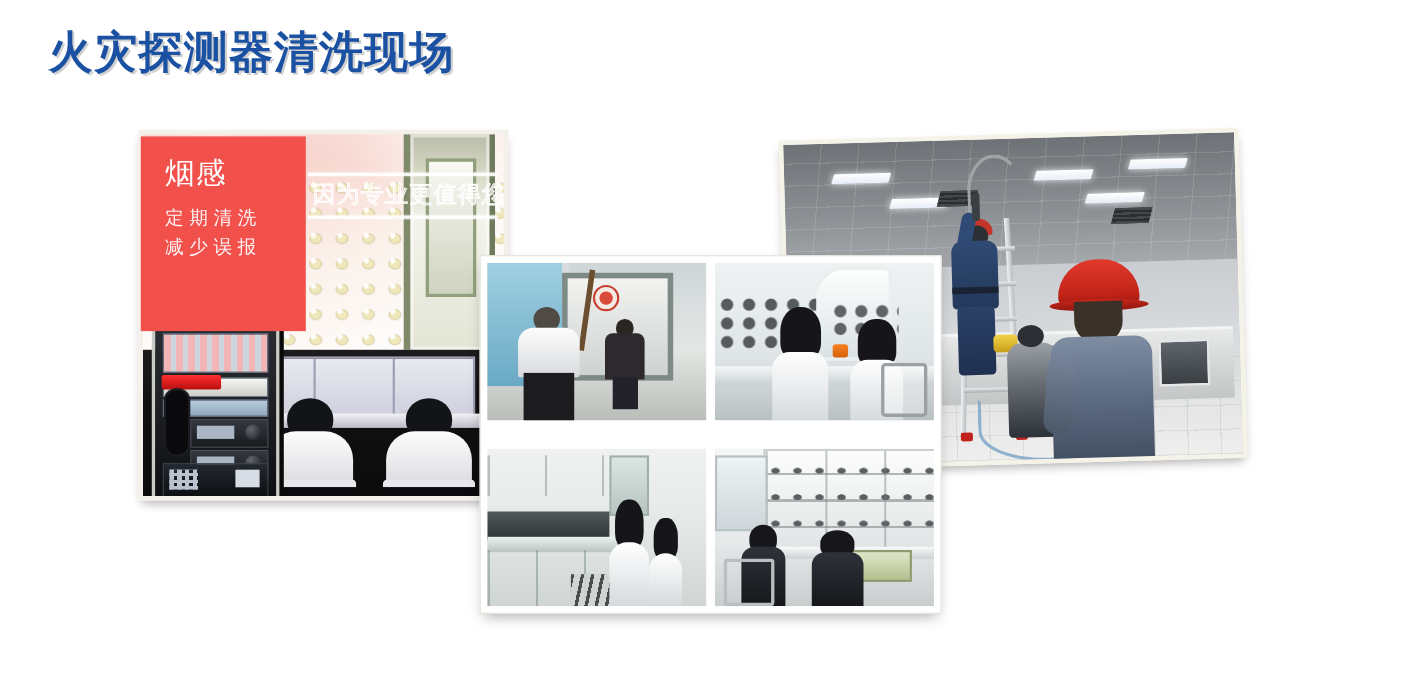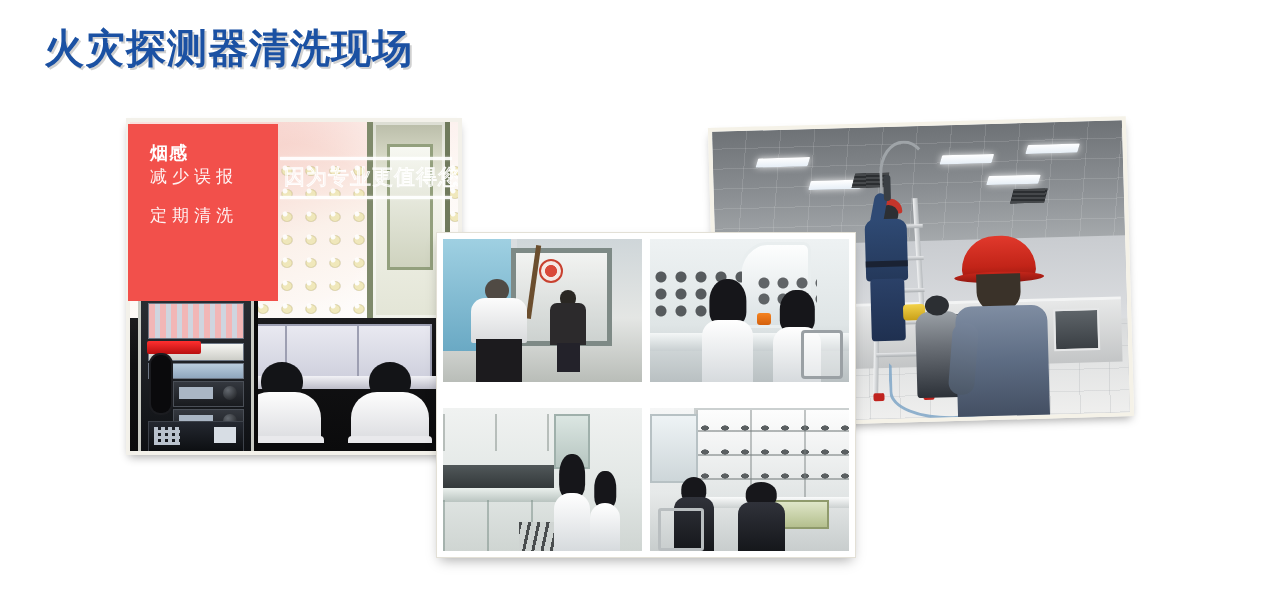--- a/index.html
+++ b/index.html
@@ -199,21 +199,21 @@
 
   
   #promo-badge{
     position:absolute;left:128px;top:124px;width:150px;height:177px;
     background:#f2504b;
     color:#ffffff;
     padding:18px 0 0 22px;
     box-sizing:border-box;
   }
   #promo-badge .big{
-    font-size:18px;line-height:1.18;font-weight:700;letter-spacing:1px;
+    font-size:27px;line-height:1.18;font-weight:400;letter-spacing:1px;
   }
   #promo-badge .small{
     margin-top:12px;font-size:17px;line-height:1.55;letter-spacing:5px;
     color:rgba(255,255,255,.93);
   }
 
   
   #photo-right{
     left:712px;
     top:122px;
@@ -579,22 +579,22 @@
         <div id="overlay-slogan">因为专业更值得您的信赖</div>
         <div class="rule"></div>
       </div>
 
     </div>
   </div>
 </div>
 
 <div id="promo-badge">
   <div class="big">烟感</div>
+  <div class="small">定期清洗</div>
   <div class="small" style="margin-top:0">减少误报</div>
-  <div class="small">定期清洗</div>
 </div>
 
 <div class="photo" id="photo-right">
   <div class="photo-inner">
     <div id="right-scene">
 
       <div id="ceiling">
         <div class="ceil-light" style="left:44px;top:28px;"></div>
         <div class="ceil-light" style="left:96px;top:52px;"></div>
         <div class="ceil-light" style="left:228px;top:30px;"></div>

